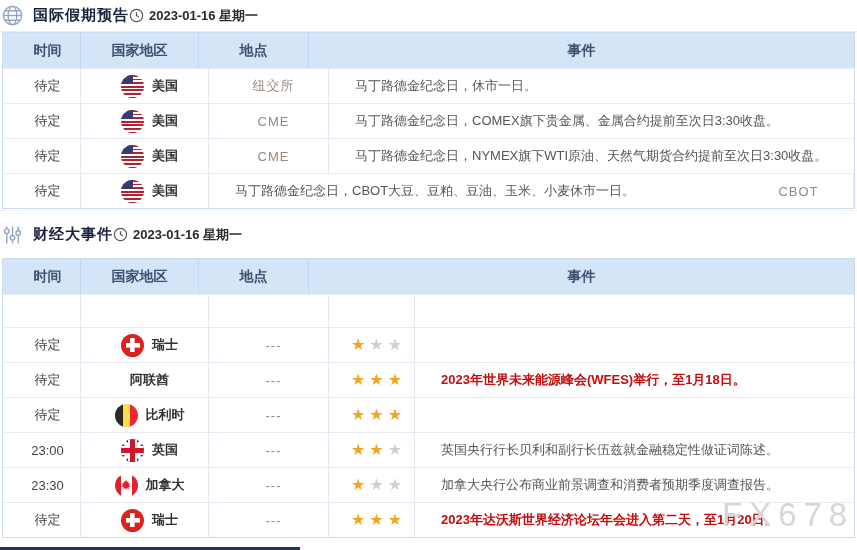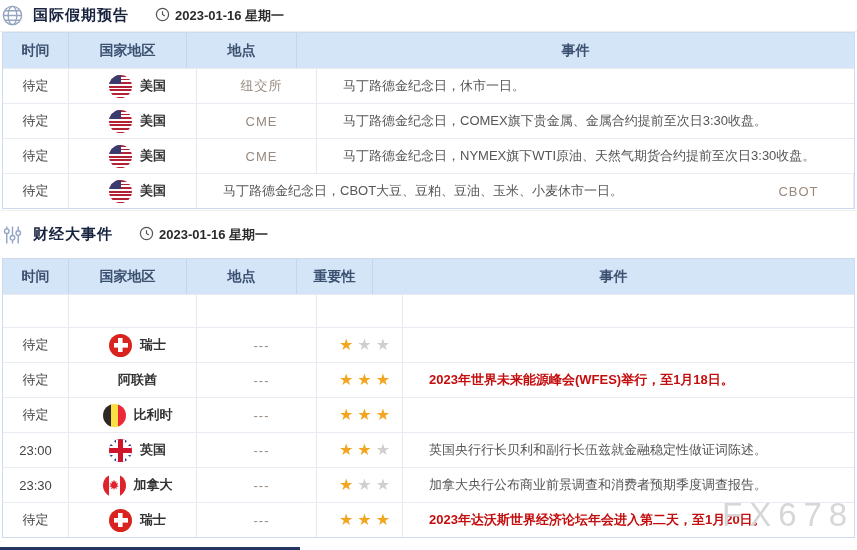--- a/index.html
+++ b/index.html
@@ -5,36 +5,36 @@
   * { box-sizing: border-box; margin: 0; padding: 0; }
   body { font-family: "Liberation Sans", "DejaVu Sans", sans-serif; background:#fff; }
   .page { position: relative; width: 857px; height: 550px; background: #fff; overflow: hidden; }
 
   
   .section-head { display: flex; align-items: center; height: 32px; padding-left: 1px;
                   border-bottom: 1px solid #ececec; }
   .section-head.second { border-bottom: none; border-top: 1px solid #f0f0f0; height: 48px; margin-top: 1px; }
   .sec-icon { width: 24px; height: 24px; display: inline-flex; align-items: center; justify-content: center; margin-left: -1px; }
   .sec-title { font-size: 15px; font-weight: bold; color: #17223e; margin-left: 9px; letter-spacing: 1px; }
-  .sec-date { display: inline-flex; margin-left: 26px; }
+  .sec-date { display: inline-flex; align-items: center; }
   .clock-ic { width: 15px; height: 15px; margin-right: 5px; display: inline-flex; }
   .date-text { font-size: 13px; font-weight: bold; color: #2b2b2b; }
 
   
   .cal-table { margin: 0 2px; border: 1px solid #ccdcee; background: #fff; }
   .thead { display: flex; height: 35px; background: #d5e5f8; }
   .th { display: flex; align-items: center; justify-content: center;
         font-size: 14px; font-weight: bold; color: #3c5170; border-right: 1px solid #c2d7ef; }
   .th.last { border-right: none; }
   .row { display: flex; height: 35px; border-top: 1px solid #e8ecf2; background: #fff; gap: 10px; }
   .row.faded { height: 33px; }
   .td { display: flex; align-items: center; justify-content: center;
         font-size: 13px; color: #444; border-right: 1px solid #e3eaf3; overflow: hidden; }
   .td.last { border-right: none; }
-  .c-time    { width: 66px;  flex: none; }
+  .c-time    { width: 66px;  flex: none; margin-left: 12px; }
   .c-country { width: 118px; flex: none; }
   .c-loc     { width: 110px; flex: none; }
   .c-imp     { width: 76px;  flex: none; }
   .c-event   { flex: 1; }
   .td.c-event { justify-content: flex-start; padding-left: 16px; color: #555; }
   .td.c-event[data-red="true"] { color: #c40d0d; font-weight: bold; }
   .td.c-loc { color: #97897e; letter-spacing: 1px; }
   .country-name { font-weight: bold; color: #333; }
 
   
@@ -165,21 +165,20 @@
       </span>
       <span class="date-text">2023-01-16 星期一</span>
     </span>
   </div>
 
   <div class="cal-table">
     <div class="thead">
       <div class="th c-time">时间</div>
       <div class="th c-country">国家地区</div>
       <div class="th c-loc">地点</div>
-      <div class="th c-imp">重要性</div>
       <div class="th c-event last">事件</div>
     </div>
 
     <div class="row faded">
       <div class="td c-time"></div>
       <div class="td c-country"></div>
       <div class="td c-loc"></div>
       <div class="td c-imp"></div>
       <div class="td c-event last"></div>
     </div>

